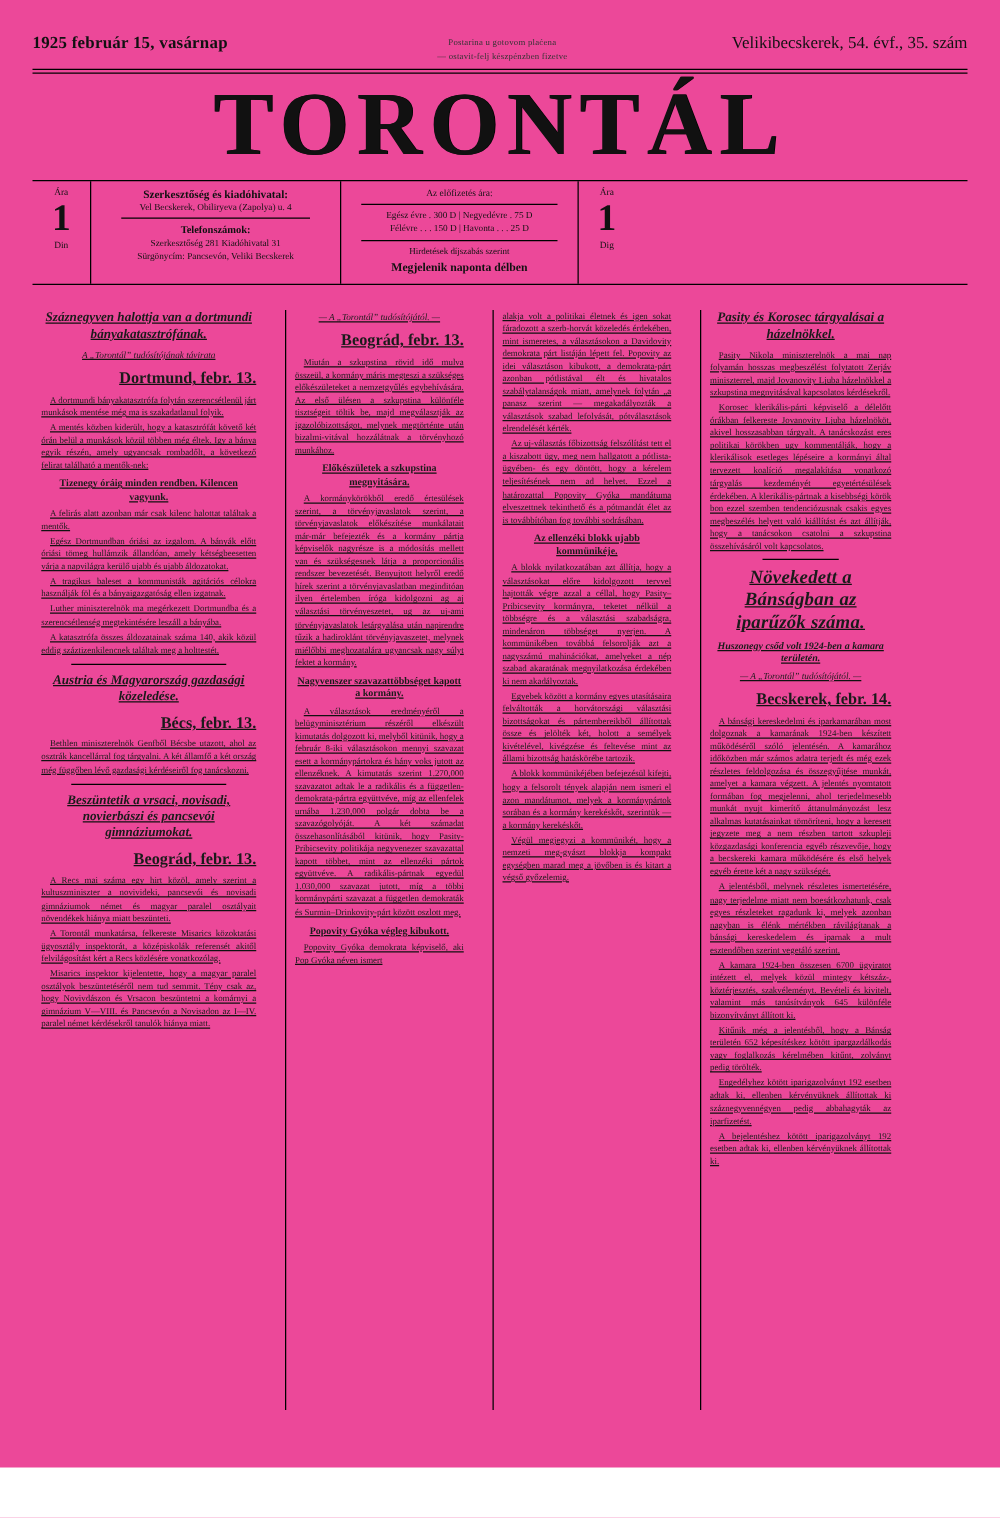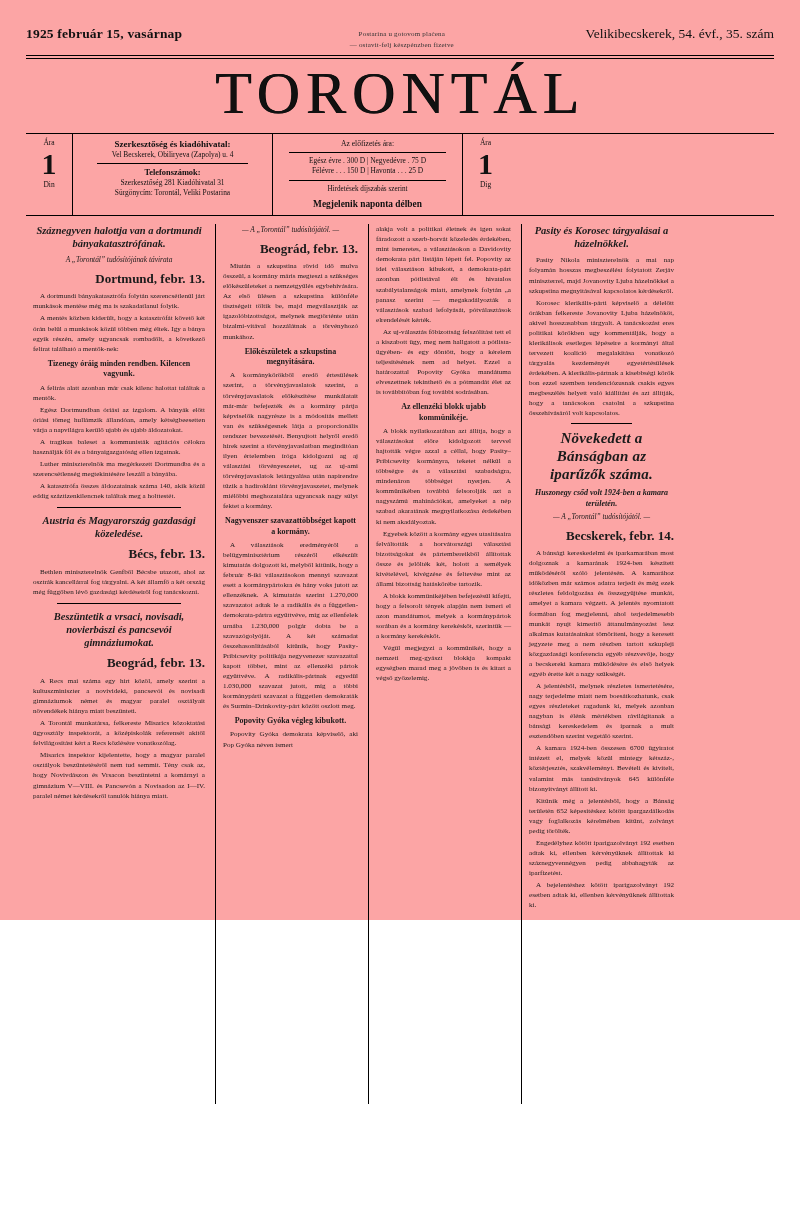--- a/index.html
+++ b/index.html
@@ -10,24 +10,24 @@
   body {
     width: 800px;
     height: 1214px;
     font-family: "Liberation Serif", serif;
     color: #111;
     position: relative;
     overflow: hidden;
   }
   .page {
     width: 800px;
-    height: 920px;
+    height: 1174px;
     box-sizing: border-box;
     padding: 26px 26px 10px 26px;
-    background: #fca5a5;
+    background: #ec4899;
     position: relative;
   }
 
   
   .topbar {
     display: flex;
     align-items: flex-start;
     justify-content: space-between;
     font-family: "Liberation Serif", serif;
   }
@@ -61,22 +61,22 @@
     margin-top: 2px;
   }
 
   
   .masthead {
     text-align: center;
     padding: 6px 0 2px 0;
   }
   .masthead .title {
     font-family: "Liberation Serif", serif;
-    font-weight: normal;
-    font-size: 60px;
+    font-weight: bold;
+    font-size: 72px;
     line-height: 0.96;
     letter-spacing: 6px;
     margin: 0;
     text-shadow: 0.6px 0 0 #000;
   }
 
   
   .headbox {
     margin-top: 8px;
     border-top: 1.6px solid #000;
@@ -145,24 +145,25 @@
     line-height: 1.45;
   }
   .sub-cell .hdr { font-size: 7.6px; }
   .sub-cell .row { font-size: 7.4px; }
   .sub-cell .sep { border-top: .8px solid #000; margin: 3px 10px; }
   .sub-cell .ad { font-size: 7.2px; }
   .sub-cell .appears { font-size: 9.4px; font-weight: bold; margin-top: 3px;}
 
   
   .columns {
-    margin-top: 8px;
+    margin-top: 20px;
     display: flex;
-    gap: 3px;
+    gap: 16px;
     height: 880px;
+    text-decoration: underline;
   }
   .col {
     box-sizing: border-box;
     padding: 0 7px;
     font-size: 7.1px;
     line-height: 1.42;
     text-align: justify;
     hyphens: auto;
     overflow: hidden;
   }
@@ -251,21 +252,21 @@
       <span class="big">1</span>
       <span class="cur">Din</span>
     </div>
 
     <div class="cell ed-cell divider">
       <div class="l1">Szerkesztőség és kiadóhivatal:</div>
       <div class="l2">Vel Becskerek, Obiliryeva (Zapolya) u. 4</div>
       <div class="sep"></div>
       <div class="l3">Telefonszámok:</div>
       <div class="l4">Szerkesztőség 281        Kiadóhivatal 31</div>
-      <div class="l5">Sürgönycím: Torontál, Veliki Postarina</div>
+      <div class="l5">Sürgönycím: Pancsevón, Veliki Becskerek</div>
     </div>
 
 
     <div class="cell sub-cell divider">
       <div class="hdr">Az előfizetés ára:</div>
       <div class="sep"></div>
       <div class="row">Egész évre . 300 D | Negyedévre . 75 D</div>
       <div class="row">Félévre . . . 150 D | Havonta . . . 25 D</div>
       <div class="sep"></div>
       <div class="ad">Hirdetések díjszabás szerint</div>

